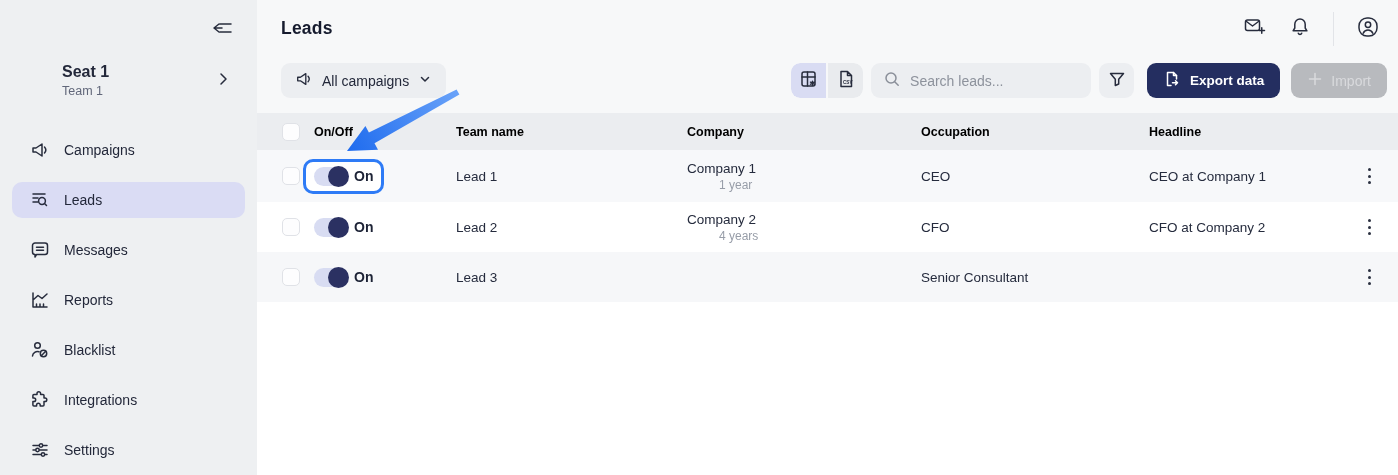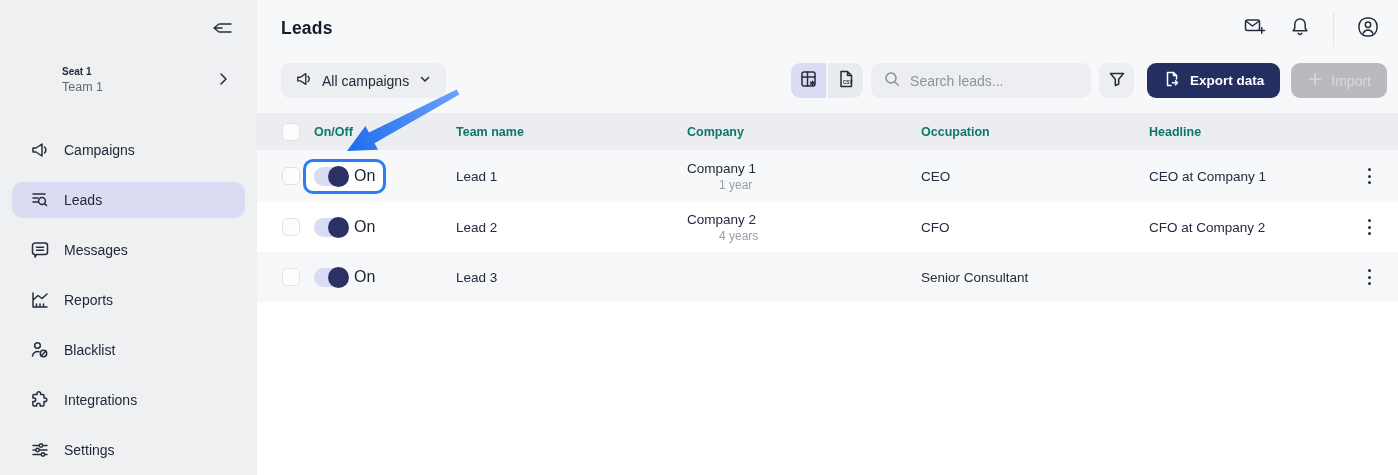--- a/index.html
+++ b/index.html
@@ -4,21 +4,21 @@
 <style>
   * { margin:0; padding:0; box-sizing:border-box; }
   body { font-family:"Liberation Sans", sans-serif; background:#fff; }
   .app { position:relative; width:1398px; height:475px; overflow:hidden; background:#fff; }
 
   
   .sidebar { position:absolute; left:0; top:0; width:257px; height:475px; background:#eef0f2; }
   .collapse-btn { position:absolute; top:17px; right:22px; width:26px; height:26px; cursor:pointer; display:flex; align-items:center; justify-content:center; }
   .seat-row { position:absolute; top:58px; left:0; width:257px; height:44px; display:flex; align-items:center; cursor:pointer; }
   .seat-text { margin-left:62px; }
-  .seat-title { font-size:10px; font-weight:600; color:#23283a; line-height:1.2; }
+  .seat-title { font-size:16px; font-weight:600; color:#23283a; line-height:1.2; }
   .seat-sub { font-size:12.5px; color:#61677a; margin-top:2px; }
   .seat-chevron { position:absolute; right:26px; top:12px; }
   .nav { position:absolute; top:132px; left:12px; width:233px; display:flex; flex-direction:column; gap:14px; }
   .nav-item { height:36px; border-radius:10px; display:flex; align-items:center; cursor:pointer; }
   .nav-item.active { background:#dadcf4; }
   .nav-icon { width:20px; height:20px; margin-left:18px; display:flex; align-items:center; justify-content:center; }
   .nav-label { margin-left:14px; font-size:14px; font-weight:500; color:#23283a; }
 
   
   .main { position:absolute; left:257px; top:0; width:1141px; height:475px; background:#fff; }
@@ -42,33 +42,33 @@
   .search-box { width:220px; height:35px; margin-left:8px; background:#eceef1; border-radius:9px; display:flex; align-items:center; padding:0 12px; gap:9px; }
   .search-box input { border:none; outline:none; background:transparent; font-family:"Liberation Sans",sans-serif; font-size:14px; color:#23283a; width:160px; }
   .search-box input::placeholder { color:#8d929c; }
   .filter-btn { width:35px; height:35px; margin-left:8px; background:#eceef1; border-radius:9px; display:flex; align-items:center; justify-content:center; cursor:pointer; }
   .export-btn { margin-left:13px; height:35px; padding:0 16px; background:#242e60; border:none; border-radius:9px; color:#fff; font-family:"Liberation Sans",sans-serif; font-size:13.5px; font-weight:600; display:flex; align-items:center; gap:9px; cursor:pointer; }
   .import-btn { margin-left:11px; height:35px; padding:0 16px; background:#b8babe; border:none; border-radius:9px; color:#d9dadd; font-family:"Liberation Sans",sans-serif; font-size:14px; font-weight:500; display:flex; align-items:center; gap:8px; cursor:default; }
 
   
   .grid-row { display:grid; grid-template-columns:32px 142px 231px 234px 228px 1fr 48px; align-items:center; padding-left:25px; padding-right:8px; }
   .thead { height:37px; background:#ebedf0; }
-  .th { font-size:12.5px; font-weight:700; color:#0f766e; }
+  .th { font-size:12.5px; font-weight:700; color:#000000; }
   .trow { height:50px; }
   .trow.r0 { height:52px; background:#f7f8fa; }
   .trow.r1 { background:#ffffff; }
   .trow.r2 { background:#f6f7f9; }
   .cell { font-size:13.5px; font-weight:500; color:#252b3d; }
   .company-sub { font-size:12px; font-weight:400; color:#979da8; margin-top:2px;margin-left:32px; }
   .checkbox { width:18px; height:18px; border-radius:5px; border:1px solid #e0e2e7; background:#fdfdfe; cursor:pointer; }
   .toggle-wrap { display:inline-flex; align-items:center; gap:6px; padding:5px 8px; margin-left:-11px; border:3px solid transparent; border-radius:10px; }
   .toggle-wrap.highlight { border-color:#2e7bf6; background:#fff; }
   .toggle { position:relative; width:34px; height:19px; border-radius:10px; background:#d8dcf2; cursor:pointer; flex:none; }
   .toggle .knob { position:absolute; right:-1px; top:-1px; width:21px; height:21px; border-radius:50%; background:#2b3162; }
-  .toggle-label { font-size:16px; font-weight:400; color:#1d2336; }
+  .toggle-label { font-size:14px; font-weight:700; color:#1d2336; }
   .kebab { width:26px; height:26px; display:flex; flex-direction:column; align-items:center; justify-content:center; cursor:pointer; margin-left:14px; }
   .kebab i { width:3px; height:3px; border-radius:50%; background:#2a3040; display:block; margin:1.6px 0; }
 
   
   .annotation-arrow { position:absolute; left:300px; top:78px; pointer-events:none; }
 
   
   .icn { stroke:#272c3d; fill:none; stroke-width:1.5; stroke-linecap:round; stroke-linejoin:round; }
   .icn-gray { stroke:#8a8f99; }
   .icn-white { stroke:#ffffff; }

